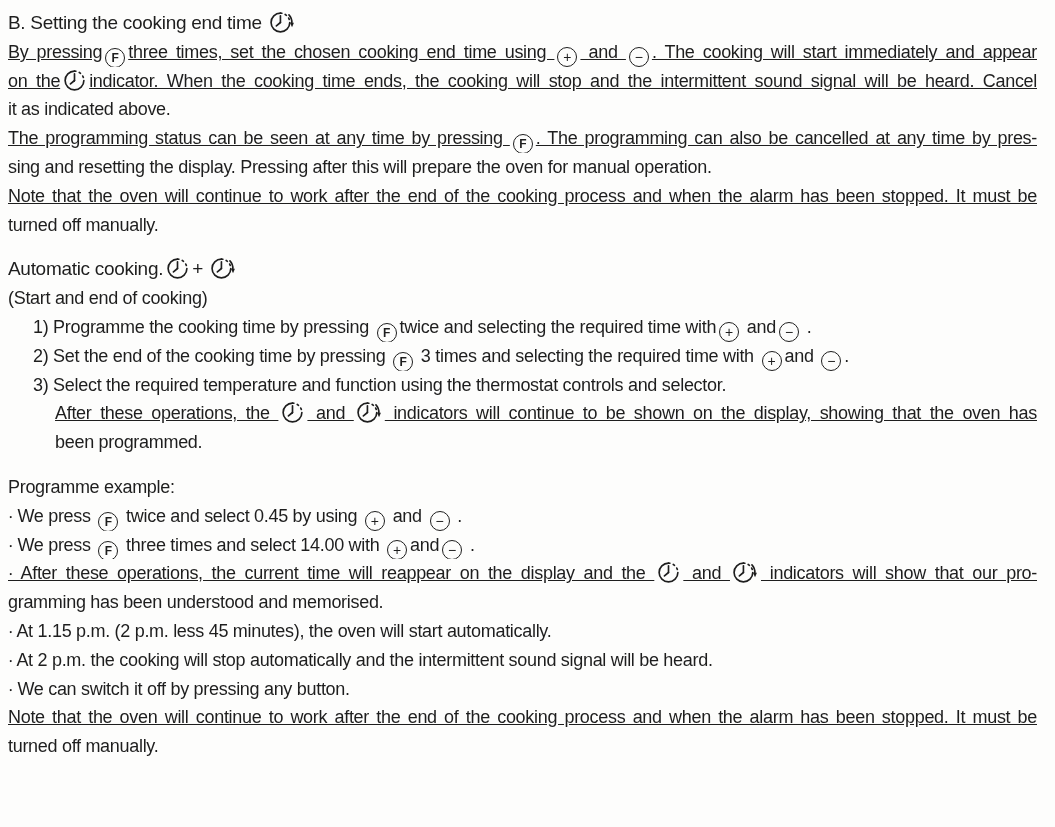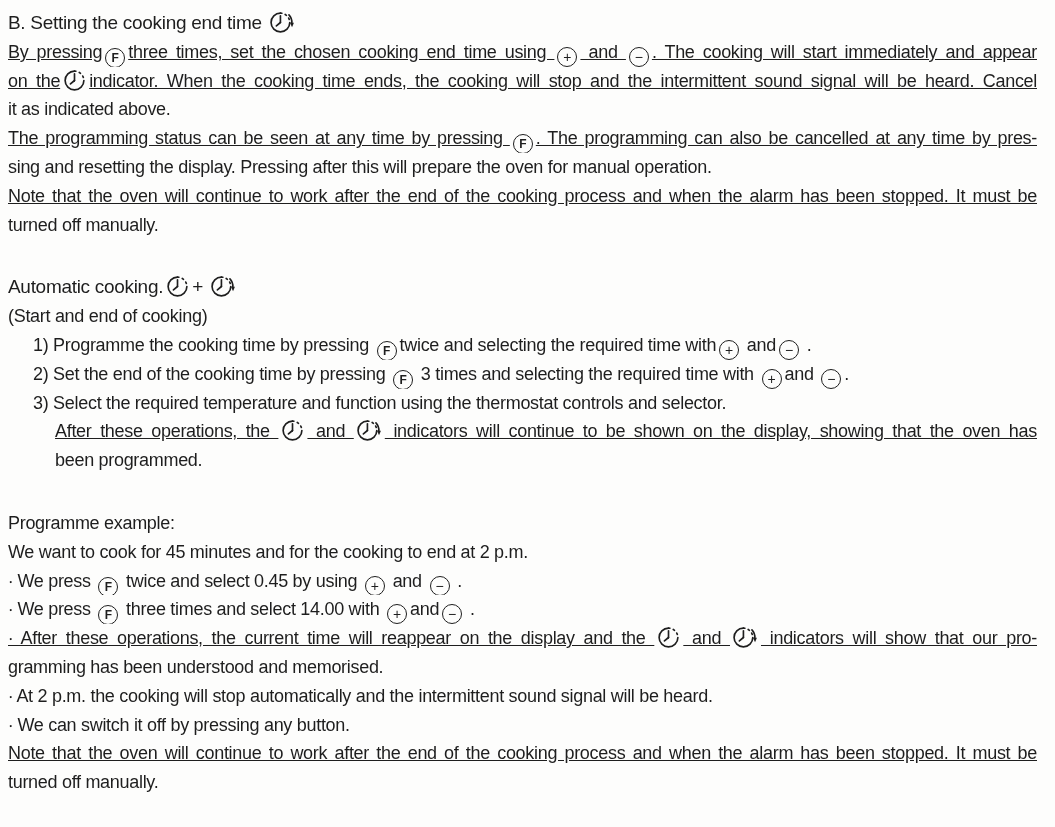--- a/index.html
+++ b/index.html
@@ -9,21 +9,21 @@
     font-family:"Liberation Sans","DejaVu Sans",sans-serif;
     color:#1e1e1e; background:#fdfdfc;
   }
   .doc { padding:9px 18px 0 8px; }
   .line {
     font-size:18px; line-height:28.8px; height:28.8px;
     letter-spacing:-0.3px; white-space:nowrap; overflow:hidden;
   }
   .line.fill { text-align:justify; text-align-last:justify; white-space:normal;text-decoration:underline; }
   .line.heading { font-weight:400; font-size:19px; }
-  .gap-before { margin-top:34px; }
+  .gap-before { margin-top:16px; }
   .ind-list { padding-left:25px; }
   .ind-sub  { padding-left:47px; }
 
   .circ-btn {
     display:inline-flex; align-items:center; justify-content:center;
     width:20px; height:20px; border:1.6px solid #1e1e1e; border-radius:50%;
     font-size:14px; font-weight:500; vertical-align:-4px; margin:0 3px;
     letter-spacing:0; line-height:1;
   }
   .circ-btn.f { font-size:12px; font-weight:600; }
@@ -80,34 +80,34 @@
   </svg><span> and </span><svg class="icon-svg clock" width="27" height="25" viewBox="0 0 26 24">
     <path d="M 20 12 A 9 9 0 1 1 11 3"></path>
     <path d="M 11 3 A 9 9 0 0 1 20 12" stroke-dasharray="1.4 3.4"></path>
     <line x1="11" y1="12" x2="11" y2="5.6"></line>
     <line x1="11" y1="12" x2="7.1" y2="15.3"></line>
     <path d="M 19.2 4.6 A 10.6 10.6 0 0 1 22 12.6"></path>
     <polygon points="20.2,12.2 24,12.2 22.2,16.6"></polygon>
   </svg><span> indicators will continue to be shown on the display, showing that the oven has</span></div>
     <div class="line ind-sub"><span>been programmed.</span></div>
     <div class="line gap-before"><span>Programme example:</span></div>
-    <div class="line"><span>We want to cook for 45 minutes and for the cooking to end at 2 p.m.</span></div>
     <div class="line"><span>∙ We press </span><span class="circ-btn f">F</span><span> twice and select 0.45 by using </span><span class="circ-btn">+</span><span> and </span><span class="circ-btn">−</span><span> .</span></div>
     <div class="line"><span>∙ We press </span><span class="circ-btn f">F</span><span> three times and select 14.00 with </span><span class="circ-btn">+</span><span>and</span><span class="circ-btn">−</span><span> .</span></div>
     <div class="line fill"><span>∙ After these operations, the current time will reappear on the display and the </span><svg class="icon-svg clock" width="25" height="25" viewBox="0 0 24 24">
     <path d="M 21 12 A 9 9 0 1 1 12 3"></path>
     <path d="M 12 3 A 9 9 0 0 1 21 12" stroke-dasharray="1.4 3.4"></path>
     <line x1="12" y1="12" x2="12" y2="5.6"></line>
     <line x1="12" y1="12" x2="8.1" y2="15.3"></line>
   </svg><span> and </span><svg class="icon-svg clock" width="27" height="25" viewBox="0 0 26 24">
     <path d="M 20 12 A 9 9 0 1 1 11 3"></path>
     <path d="M 11 3 A 9 9 0 0 1 20 12" stroke-dasharray="1.4 3.4"></path>
     <line x1="11" y1="12" x2="11" y2="5.6"></line>
     <line x1="11" y1="12" x2="7.1" y2="15.3"></line>
     <path d="M 19.2 4.6 A 10.6 10.6 0 0 1 22 12.6"></path>
     <polygon points="20.2,12.2 24,12.2 22.2,16.6"></polygon>
   </svg><span> indicators will show that our pro-</span></div>
     <div class="line"><span>gramming has been understood and memorised.</span></div>
+    <div class="line"><span>∙ At 1.15 p.m. (2 p.m. less 45 minutes), the oven will start automatically.</span></div>
     <div class="line"><span>∙ At 2 p.m. the cooking will stop automatically and the intermittent sound signal will be heard.</span></div>
     <div class="line"><span>∙ We can switch it off by pressing any button.</span></div>
     <div class="line fill"><span>Note that the oven will continue to work after the end of the cooking process and when the alarm has been stopped. It must be</span></div>
     <div class="line"><span>turned off manually.</span></div>
   </div>
 
 </body></html>

